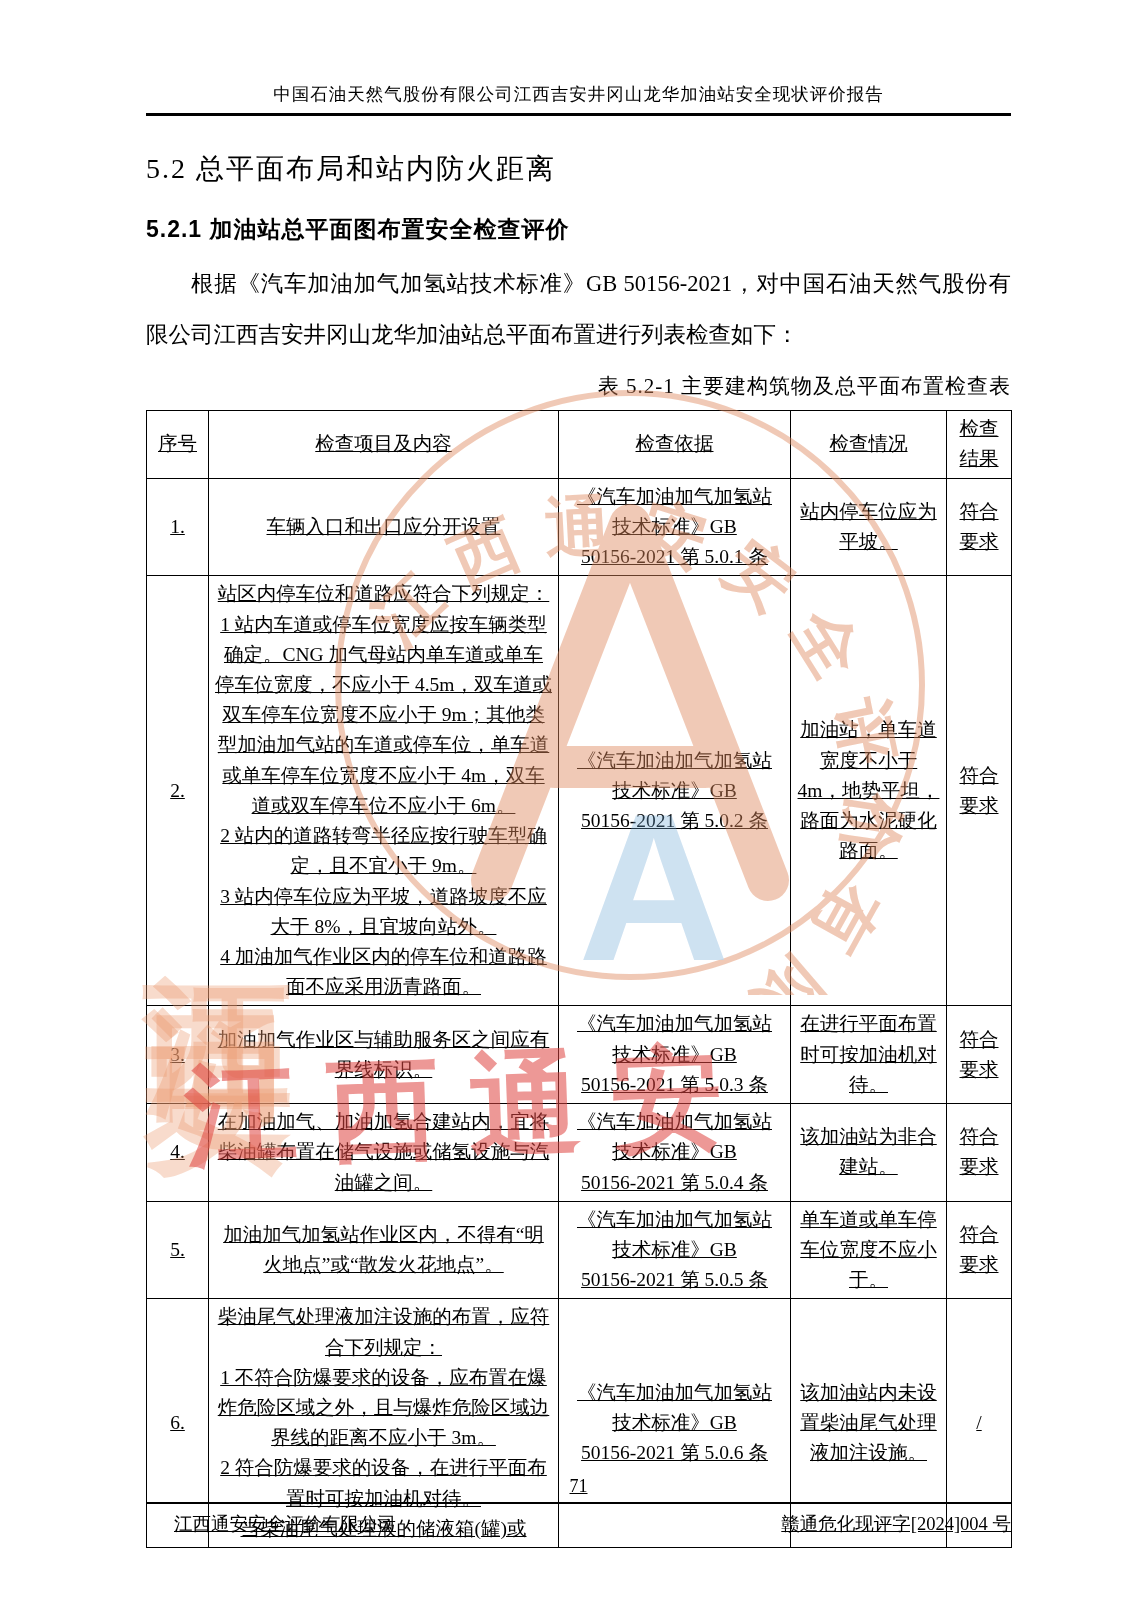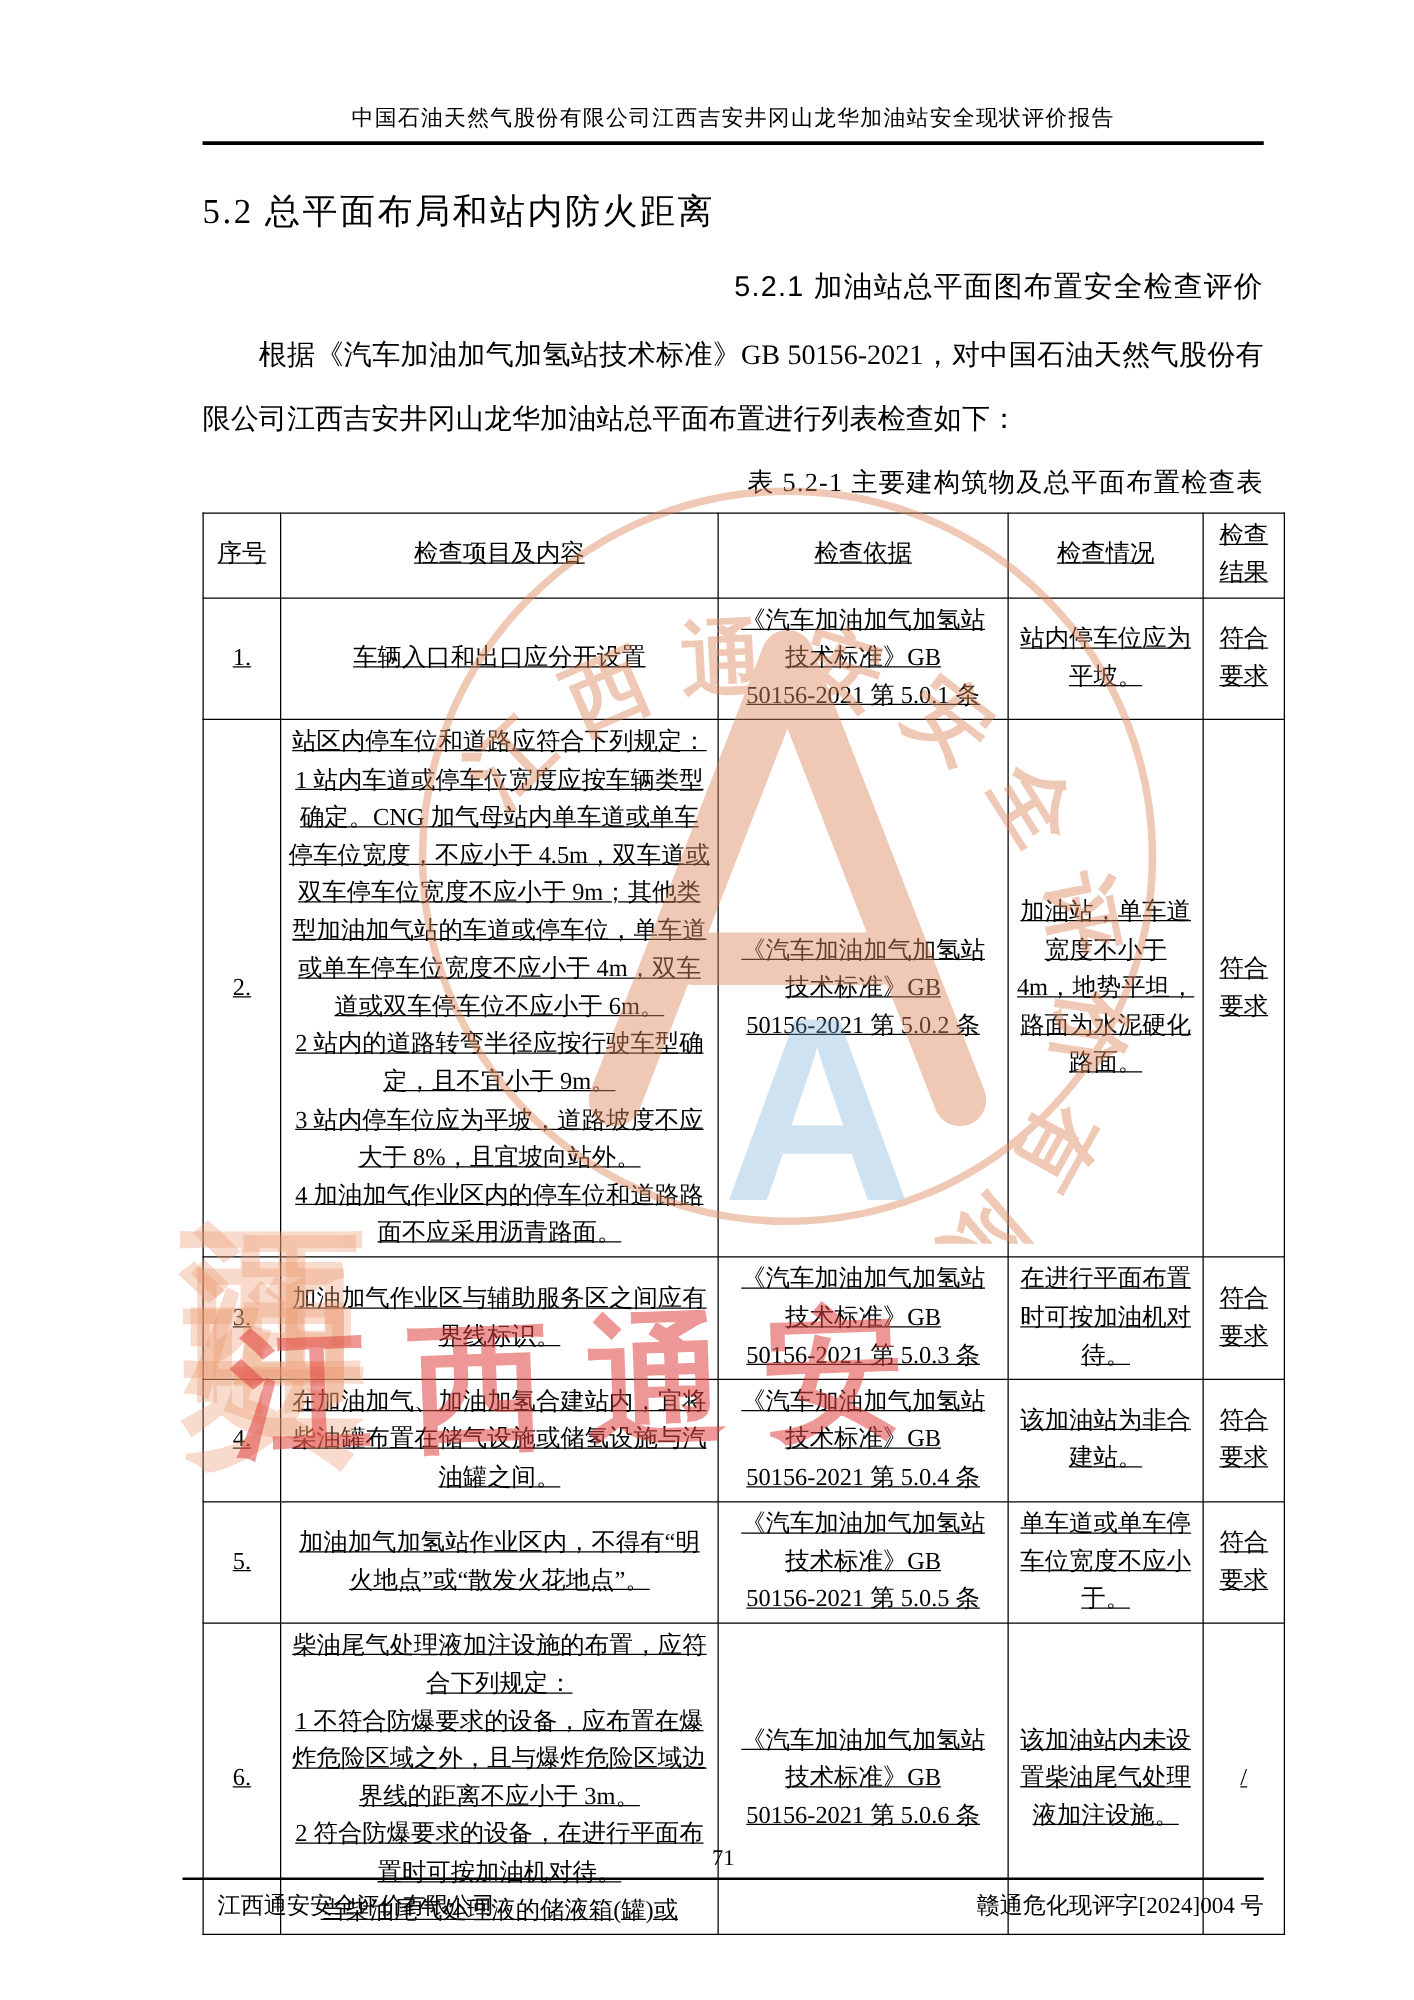--- a/index.html
+++ b/index.html
@@ -11,44 +11,42 @@
     position: relative;
     overflow: hidden;
   }
   .page { position: absolute; inset: 0; }
 
   
   .content {
     position: relative;
     z-index: 2;
     padding: 82px 120px 0 146px;
-    margin-left: 16px;
   }
 
   .doc-header { text-align: center; }
   .doc-header .ht {
     font-size: 17.5px;
     letter-spacing: 1px;
     padding-bottom: 7px;
     border-bottom: 3px solid #000;
   }
 
   h1.sec {
     margin-top: 34px;
     font-size: 28px;
     font-weight: normal;
     letter-spacing: 2px;
   }
   h2.subsec {
     margin-top: 26px;
     font-size: 23px;
-    font-weight: normal;
+    font-weight: bold;
     font-family: "Liberation Sans", sans-serif;
     letter-spacing: 1px;
-    text-align: right;
   }
   p.intro {
     margin-top: 14px;
     font-size: 22.5px;
     line-height: 2.25;
     text-indent: 2em;
     text-align: justify;
   }
   .tbl-title {
     margin-top: 12px;
@@ -90,20 +88,21 @@
   tr.r6  { height: 205px; }
   td.bold { font-weight: bold; }
 
   
   .footer {
     position: absolute;
     z-index: 2;
     left: 146px;
     right: 120px;
     top: 1476px;
+    text-decoration: underline;
   }
   .footer .pgnum { text-align: center; font-size: 18px; }
   .footer .rule { border-top: 2px solid #000; margin-top: 5px; }
   .footer .row {
     display: flex;
     justify-content: space-between;
     font-size: 18.5px;
     padding-top: 7px;
   }
   .footer .row .l { padding-left: 28px; }

